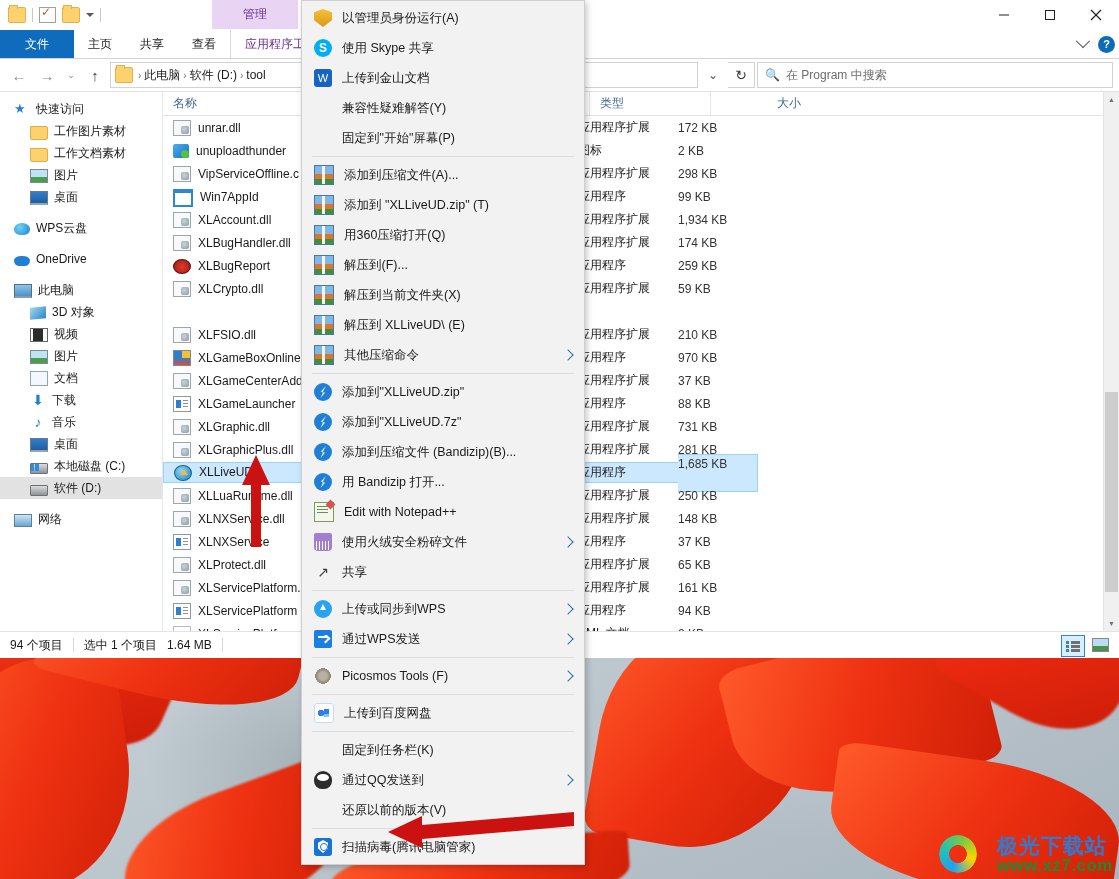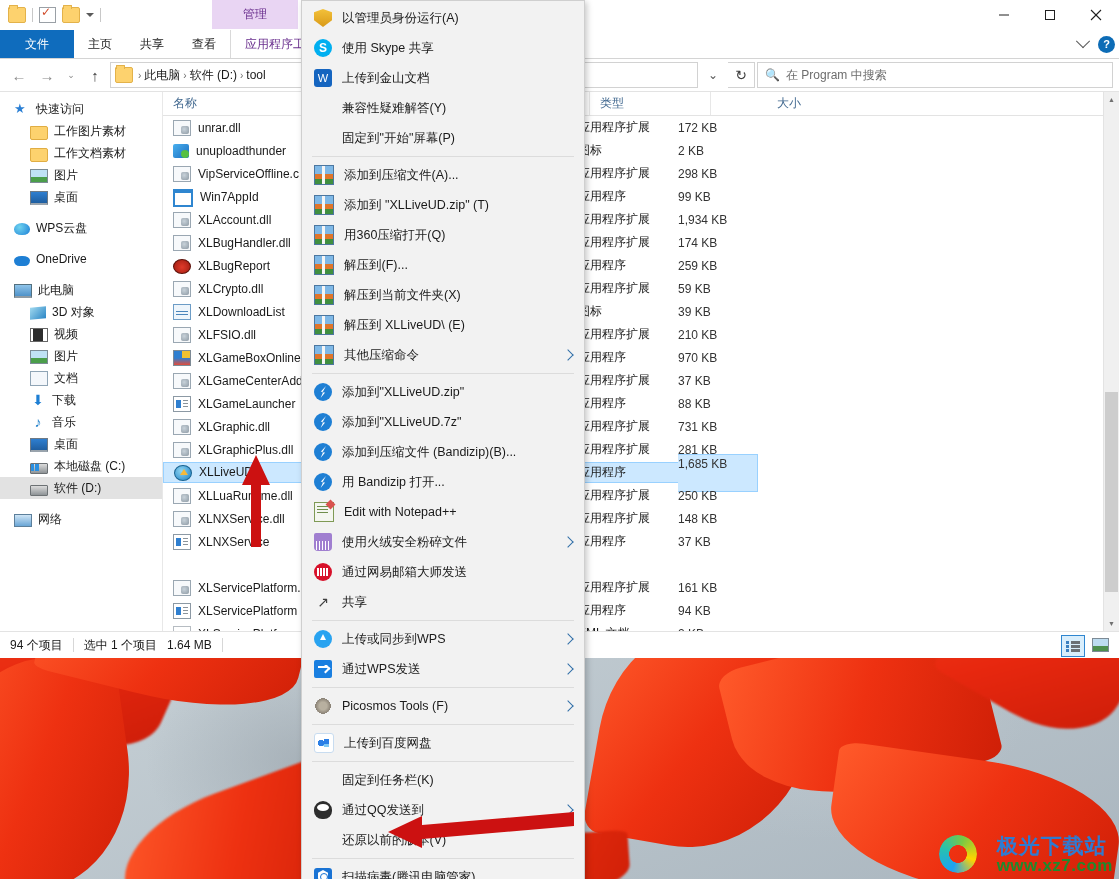--- a/index.html
+++ b/index.html
@@ -464,24 +464,20 @@
           <div class="row">
             <div class="cell-name">
               <span class="fi fi-dll"></span>
               <span>XLCrypto.dll</span>
             </div>
             <div class="cell-date"></div>
             <div class="cell-type">应用程序扩展</div>
             <div class="cell-size">59 KB</div>
           </div>
           <div class="row">
-            <div class="cell-name">
-              <span class="fi fi-list"></span>
-              <span>XLDownloadList</span>
-            </div>
             <div class="cell-date"></div>
             <div class="cell-type">图标</div>
             <div class="cell-size">39 KB</div>
           </div>
           <div class="row">
             <div class="cell-name">
               <span class="fi fi-dll"></span>
               <span>XLFSIO.dll</span>
             </div>
             <div class="cell-date"></div>
@@ -563,20 +559,24 @@
           <div class="row">
             <div class="cell-name">
               <span class="fi fi-app"></span>
               <span>XLNXService</span>
             </div>
             <div class="cell-date"></div>
             <div class="cell-type">应用程序</div>
             <div class="cell-size">37 KB</div>
           </div>
           <div class="row">
+            <div class="cell-name">
+              <span class="fi fi-dll"></span>
+              <span>XLProtect.dll</span>
+            </div>
             <div class="cell-date"></div>
             <div class="cell-type">应用程序扩展</div>
             <div class="cell-size">65 KB</div>
           </div>
           <div class="row">
             <div class="cell-name">
               <span class="fi fi-dll"></span>
               <span>XLServicePlatform.</span>
             </div>
             <div class="cell-date"></div>
@@ -696,24 +696,20 @@
     <div class="mi">
       <span class="mic ic-npp"></span>
       <span class="mlabel">Edit with Notepad++</span>
     </div>
     <div class="mi">
       <span class="mic ic-huorong"></span>
       <span class="mlabel">使用火绒安全粉碎文件</span>
       <span class="marrow"></span>
     </div>
     <div class="mi">
-      <span class="mic ic-163"></span>
-      <span class="mlabel">通过网易邮箱大师发送</span>
-    </div>
-    <div class="mi">
       <span class="mic ic-share">↗</span>
       <span class="mlabel">共享</span>
     </div>
     <div class="msep"></div>
     <div class="mi">
       <span class="mic ic-upwps"></span>
       <span class="mlabel">上传或同步到WPS</span>
       <span class="marrow"></span>
     </div>
     <div class="mi">

